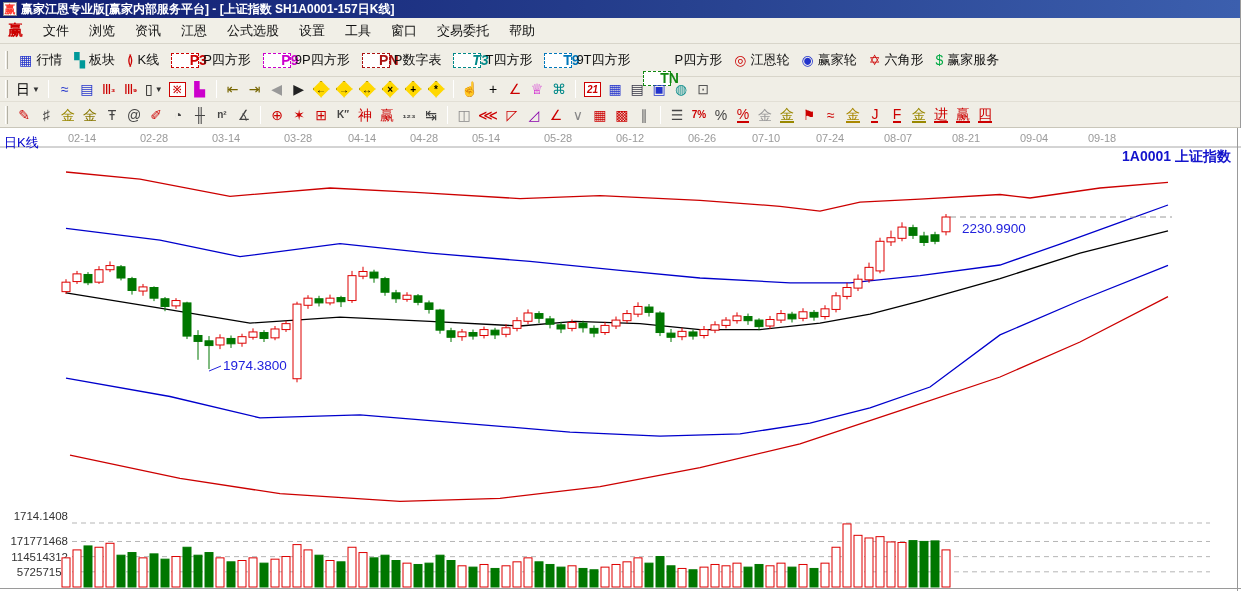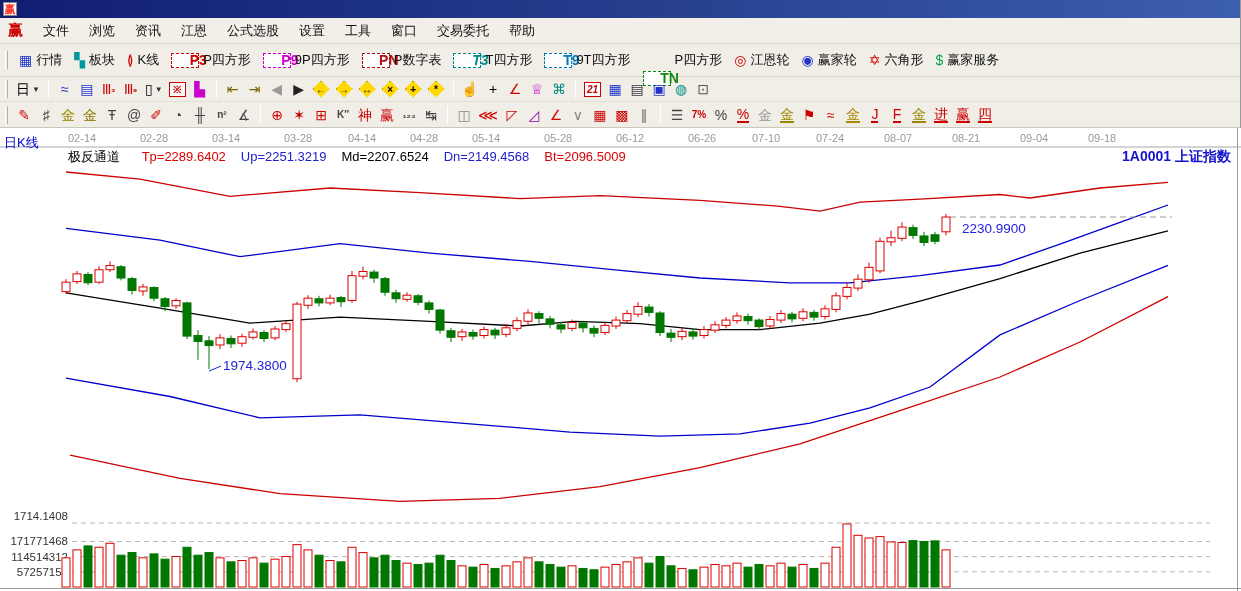--- a/index.html
+++ b/index.html
@@ -50,20 +50,21 @@
   #indicator-row .param { margin-right:15px; }
   #symbol-label { position:absolute; right:10px; top:20px; color:#1414cc; font-size:14px; font-weight:bold; }
 </style>
 </head>
 <body>
 
 <div id="app">
 
   <div id="titlebar">
     <span id="title-icon">赢</span>
+    <span id="title-text">赢家江恩专业版[赢家内部服务平台] - [上证指数  SH1A0001-157日K线]</span>
   </div>
 
   <div id="menubar" class="menubar">
     <span id="menu-logo">赢</span>
   <div class="menu-item">文件</div>
       <div class="menu-item">浏览</div>
       <div class="menu-item">资讯</div>
       <div class="menu-item">江恩</div>
       <div class="menu-item">公式选股</div>
       <div class="menu-item">设置</div>
@@ -636,19 +637,16 @@
         <rect x="931" y="106.76907499999987" width="8" height="6.517499999999998" fill="#007700" stroke="#007700" stroke-width="1"></rect>
         <rect x="931" y="412.89" width="8" height="46.11" fill="#007700" stroke="#007700" stroke-width="1"></rect>
         <line x1="946" y1="86.03157499999988" x2="946" y2="107.36157499999987" stroke="#dd0000" stroke-width="1"></line>
         <rect x="942" y="89" width="8" height="14.806574999999867" fill="#ffffff" stroke="#dd0000" stroke-width="1"></rect>
         <rect x="942" y="421.9" width="8" height="37.1" fill="#ffffff" stroke="#dd0000" stroke-width="1"></rect>
         <text x="962" y="105" fill="#2222dd" font-size="13.5px">2230.9900</text>
         <polyline points="209,243.0414249999998 221,238.0414249999998" fill="none" stroke="#2222dd"></polyline>
         <text x="223" y="242.0414249999998" fill="#2222dd" font-size="13.5px">1974.3800</text>
       </svg>
     <div id="period-label">日K线</div>
-    <div id="indicator-row">
-      <span class="ind-name">极反通道</span>
-    <span class="param" style="color: rgb(221, 0, 0);">Tp=2289.6402</span><span class="param" style="color: rgb(34, 34, 204);">Up=2251.3219</span><span class="param" style="color: rgb(0, 0, 0);">Md=2207.6524</span><span class="param" style="color: rgb(34, 34, 204);">Dn=2149.4568</span><span class="param" style="color: rgb(221, 0, 0);">Bt=2096.5009</span></div>
     <div id="symbol-label">1A0001  上证指数</div>
   </div>
 
 </div>
 
 </body></html>

